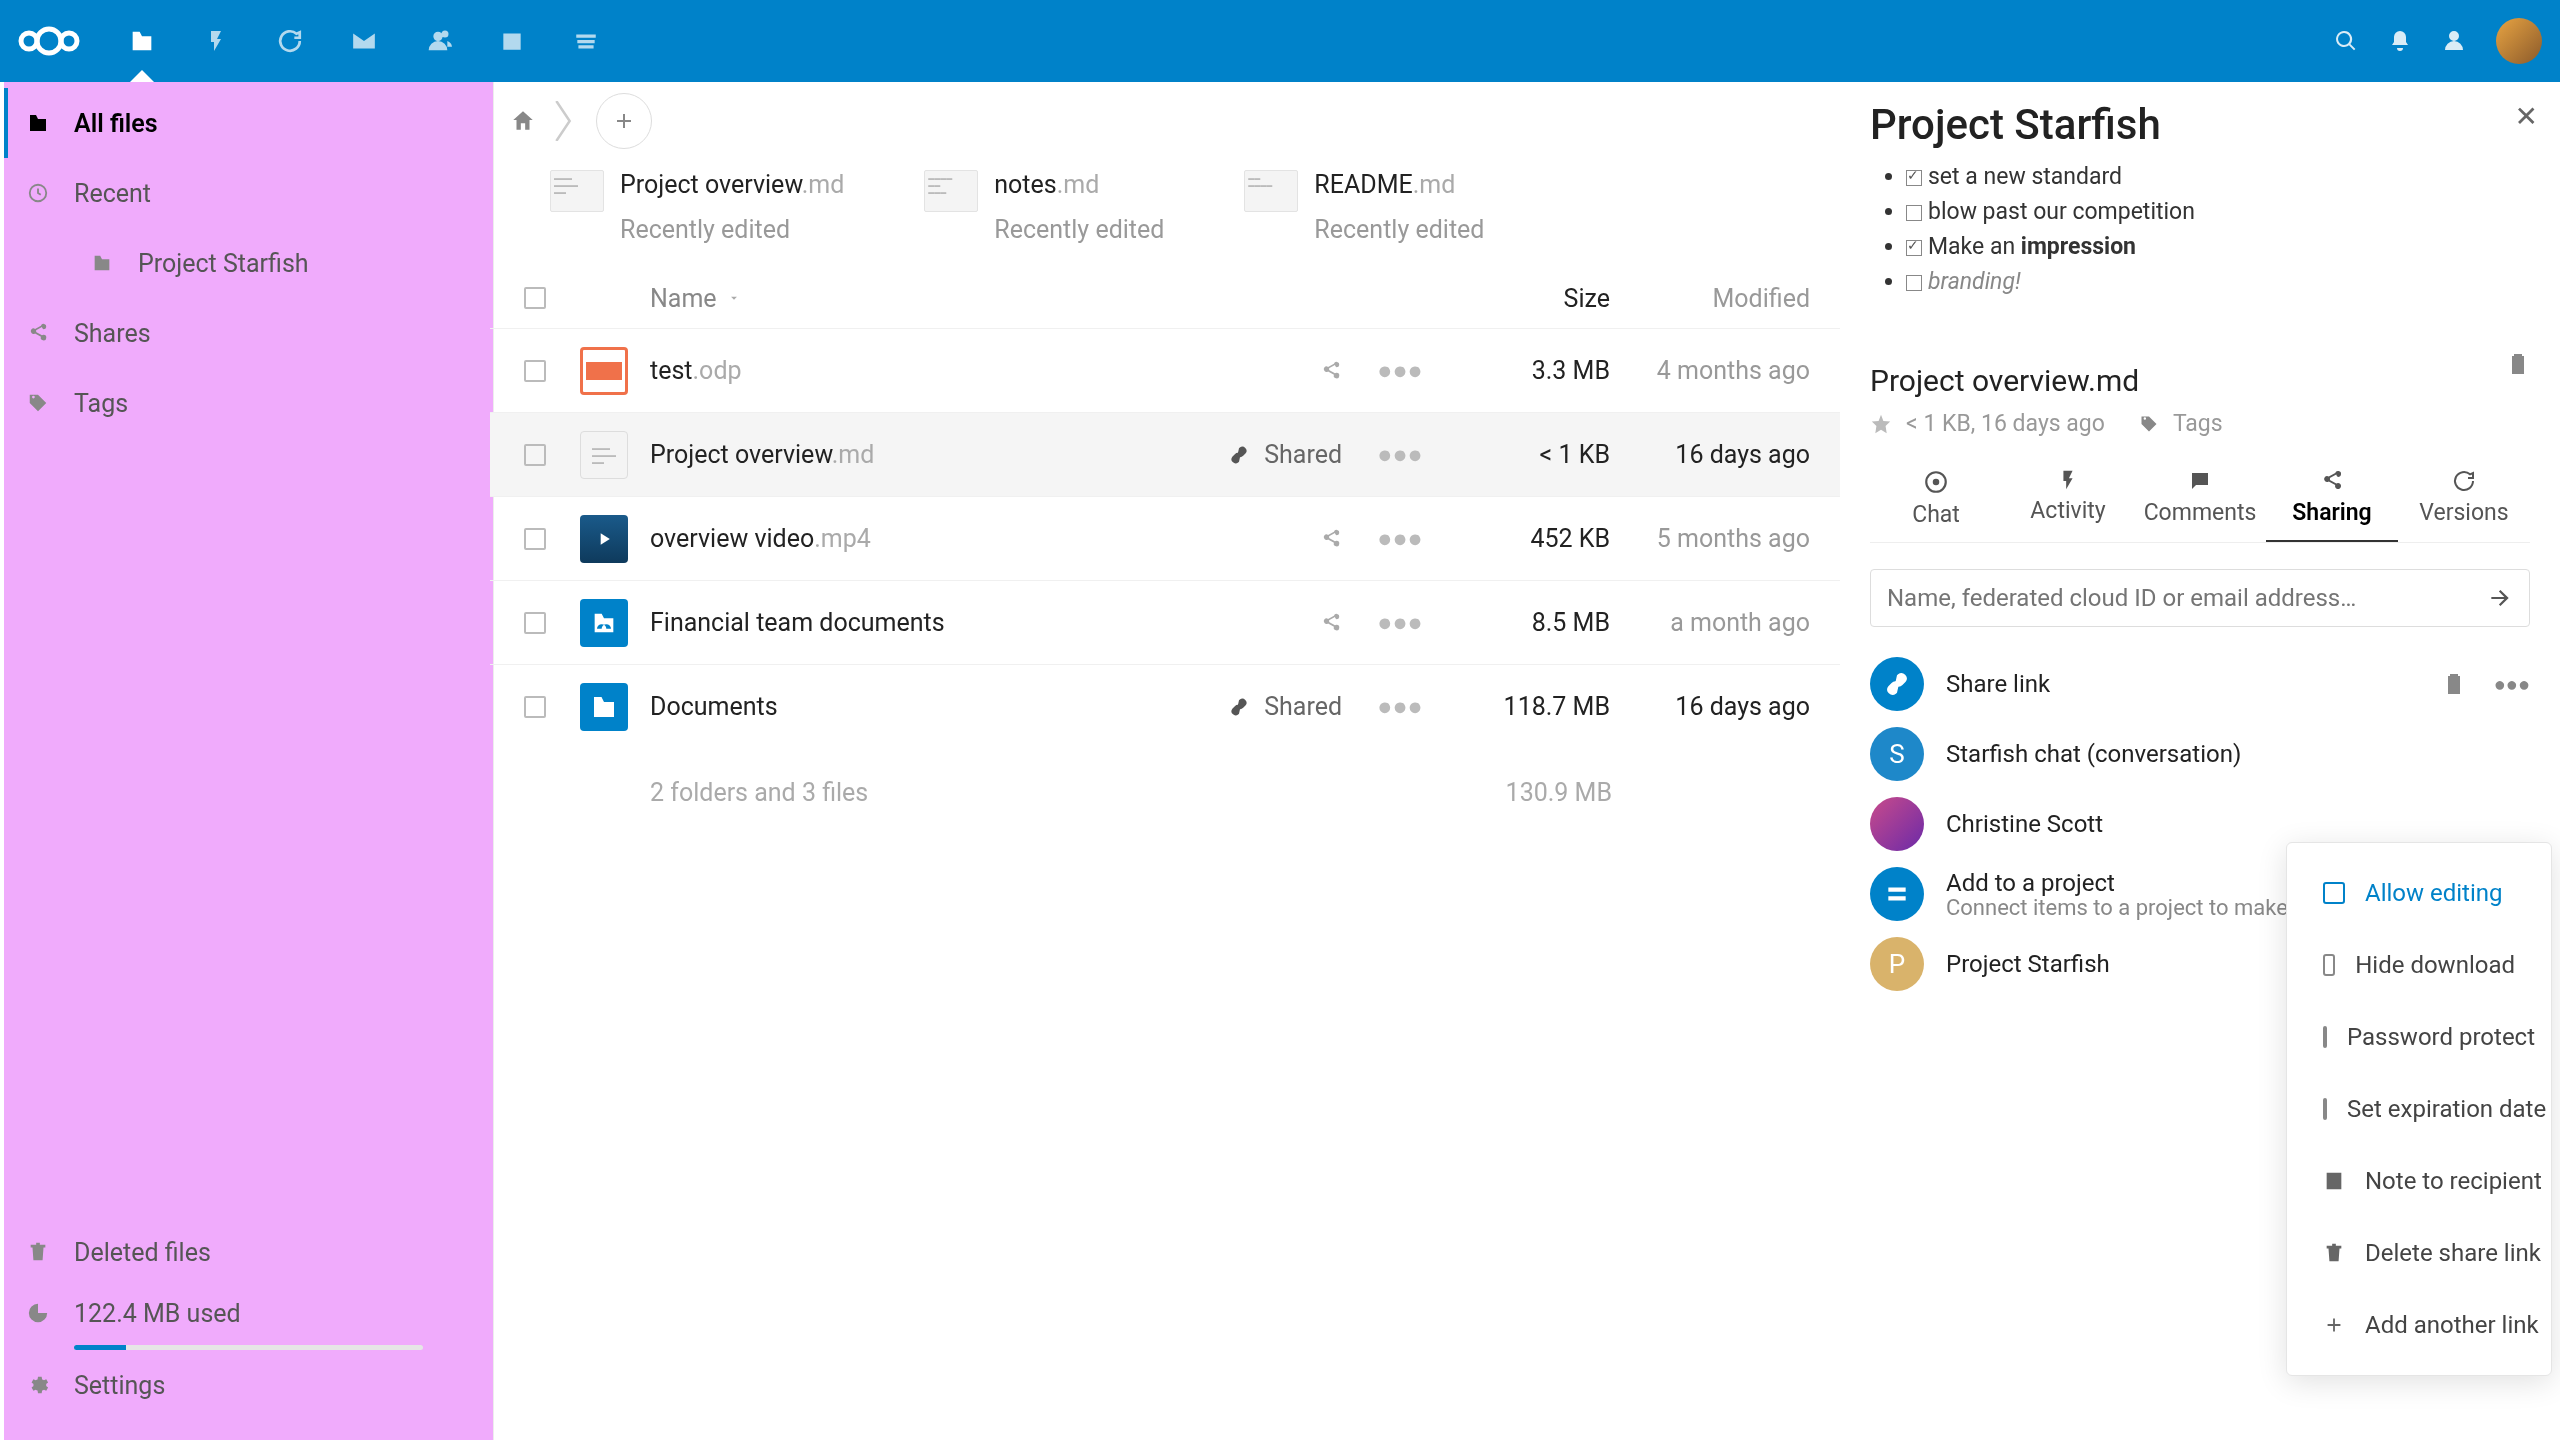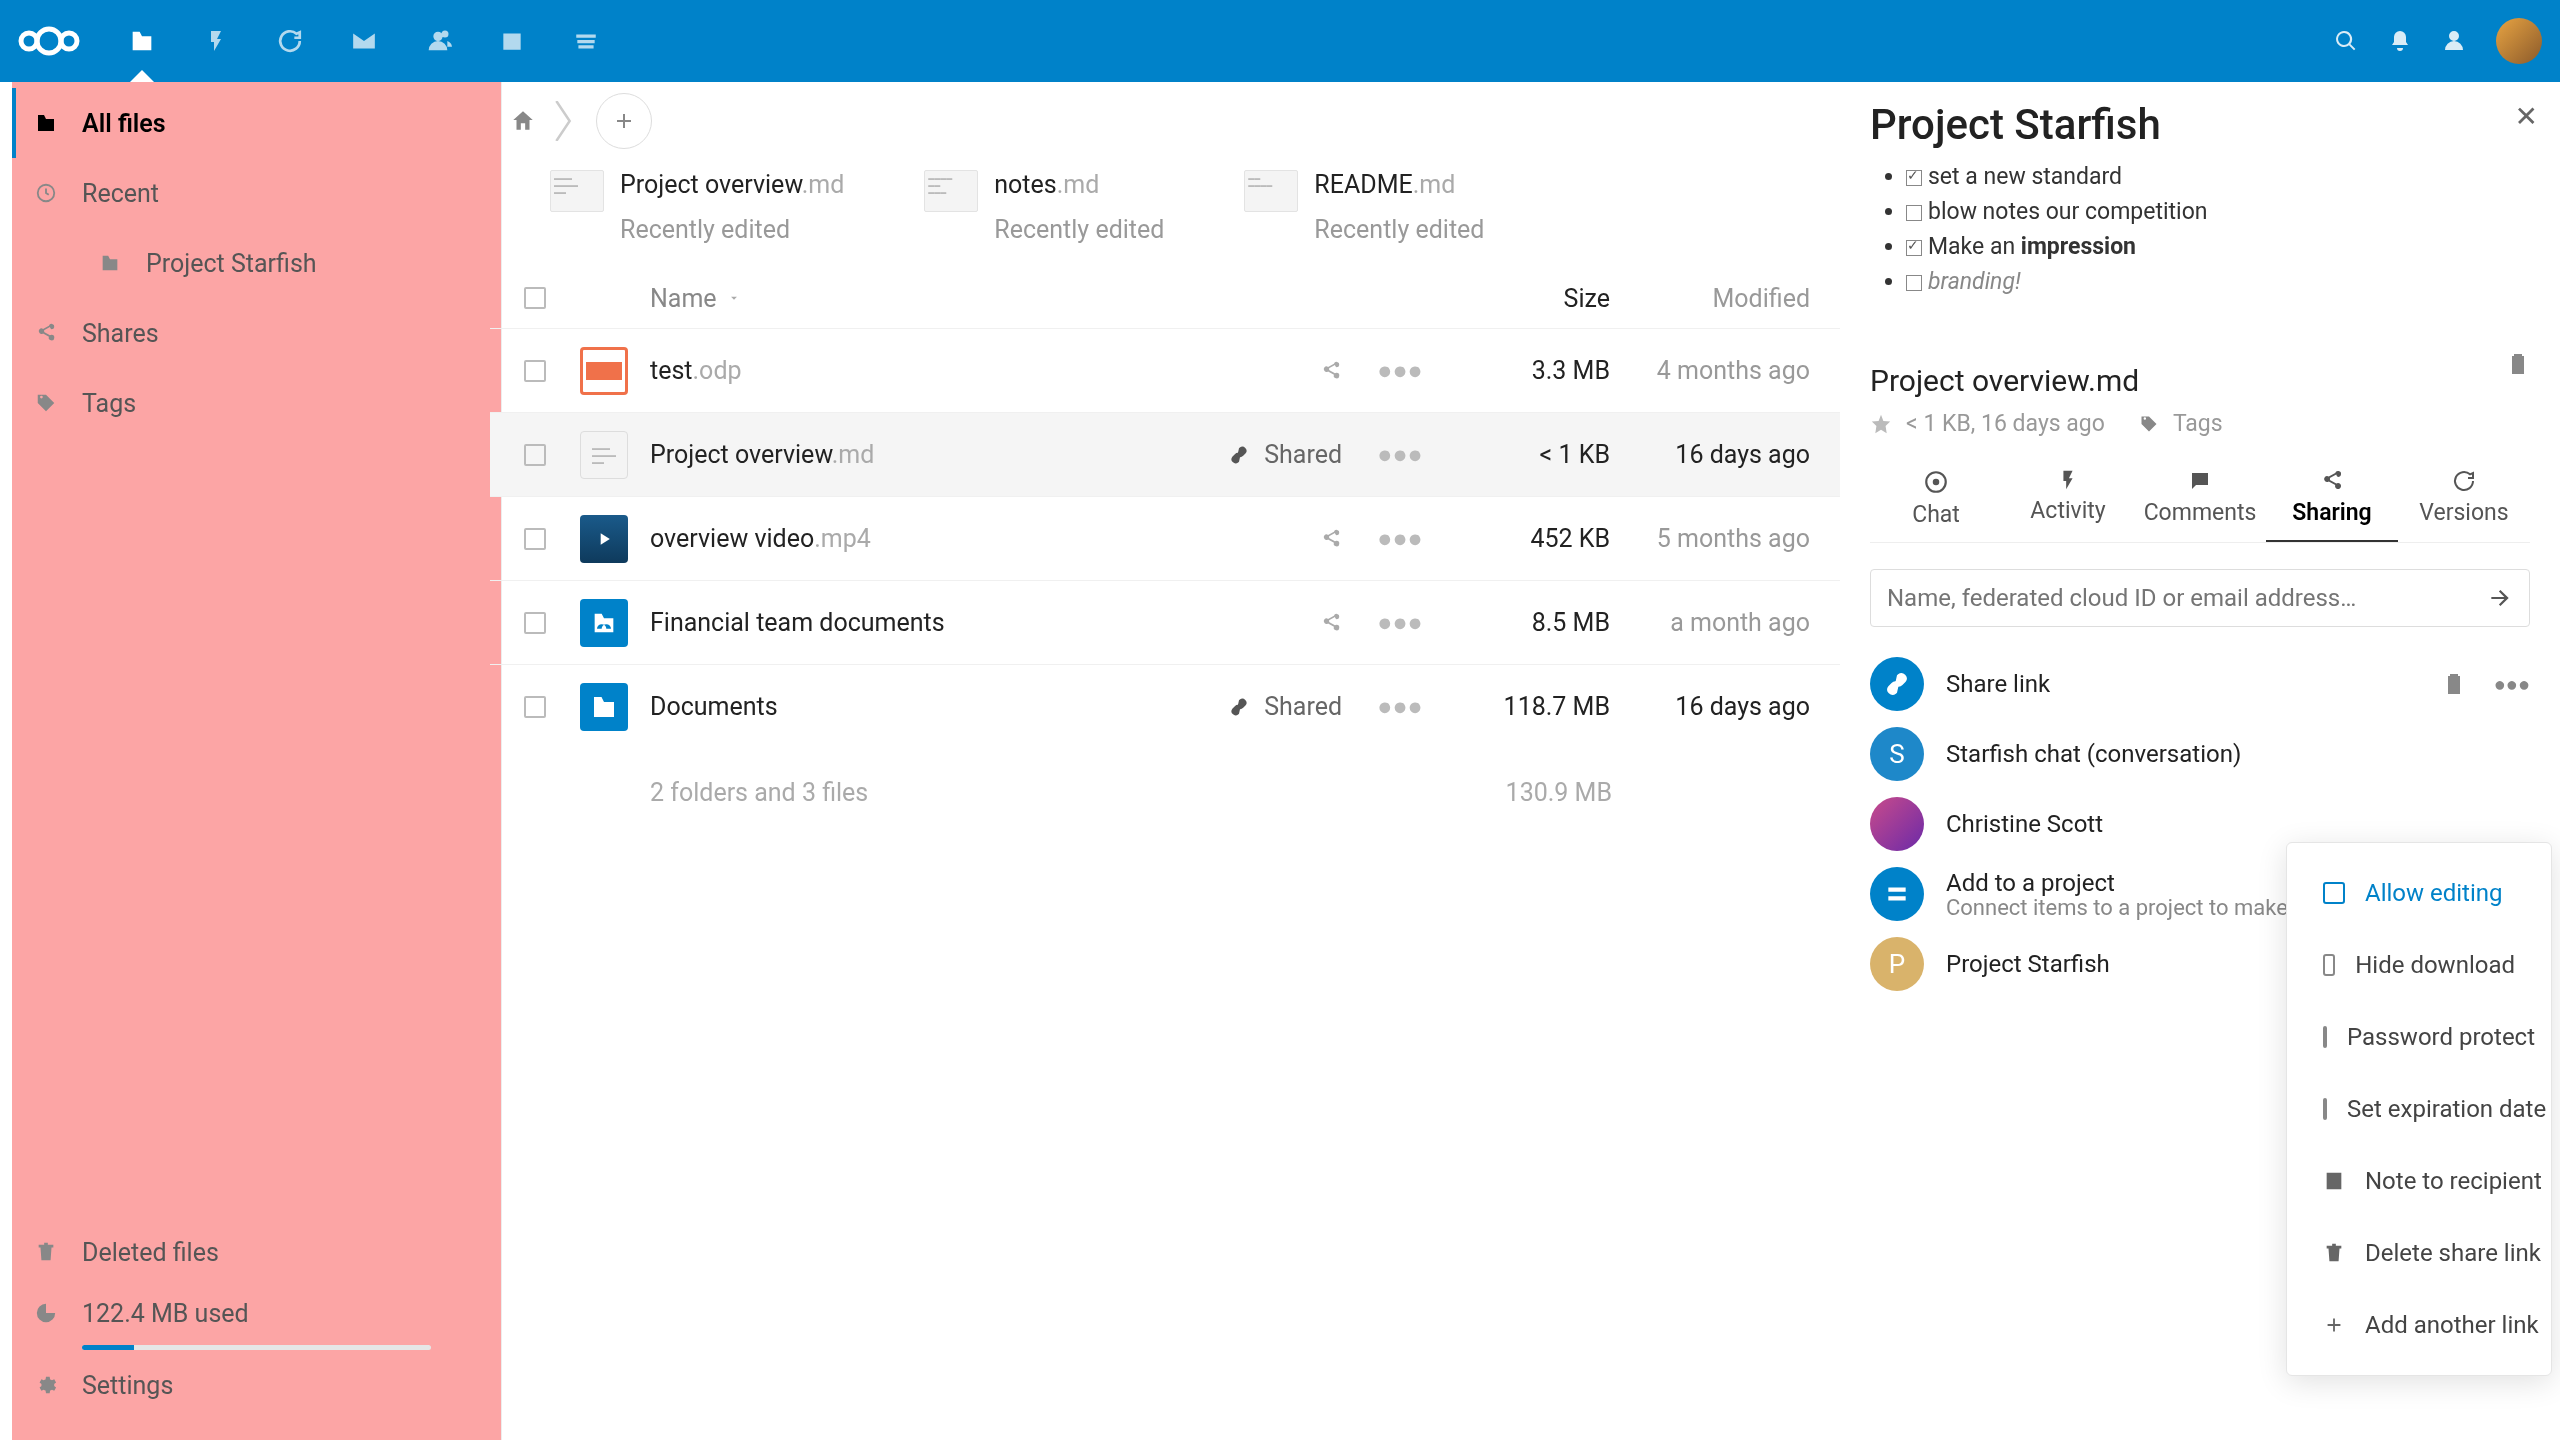--- a/index.html
+++ b/index.html
@@ -11,21 +11,21 @@
 .nav-apps { display:flex; gap:14px; }
 .app-btn { width:60px; height:60px; display:flex; align-items:center; justify-content:center; border-radius:3px; cursor:pointer; position:relative; }
 .app-btn svg { fill:#fff; opacity:.7; }
 .app-btn.active svg { opacity:1; }
 .app-btn.active::after { content:""; position:absolute; bottom:-11px; left:50%; transform:translateX(-50%); border:12px solid transparent; border-bottom-color:#fff; }
 .hdr-right { margin-left:auto; display:flex; align-items:center; gap:30px; }
 .hdr-right svg { fill:#fff; opacity:.85; cursor:pointer; }
 .avatar { width:46px; height:46px; border-radius:50%; background:linear-gradient(135deg,#e8a442,#8b5a2b); }
 
 
-.sidebar { position:absolute; left:12px; top:82px; bottom:0; width:490px; background:#fca5a5; border-right:1px solid #ededed; display:flex; flex-direction:column; padding-top:6px; }
+.sidebar { position:absolute; left:4px; top:82px; bottom:0; width:490px; background:#f0abfc; border-right:1px solid #ededed; display:flex; flex-direction:column; padding-top:6px; }
 .sb-item { display:flex; align-items:center; height:70px; padding:0 20px; cursor:pointer; color:#555; font-size:25px; }
 .sb-item.active { font-weight:600; color:#000; box-shadow:inset 4px 0 0 #0082c9; }
 .sb-item .ic { width:28px; display:flex; justify-content:center; margin-right:22px; }
 .sb-item.indent { padding-left:84px; }
 .sb-foot { margin-top:auto; padding-bottom:20px; }
 .quota-bar { height:5px; background:#e6e6e6; margin:6px 70px 0 70px; border-radius:3px; overflow:hidden; }
 .quota-bar>div{ height:100%; width:15%; background:#0082c9; }
 
 
 .main { position:absolute; left:490px; right:720px; top:82px; bottom:0; overflow:auto; }
@@ -393,21 +393,21 @@
         <span class="ssize">130.9 MB</span>
       </div>
   </div>
 </div>
 
 <div class="panel">
   <div class="p-close">✕</div>
   <div class="p-title">Project Starfish</div>
   <ul class="goals">
     <li><span class="cb chk"></span><span>set a new standard</span></li>
-    <li><span class="cb"></span><span>blow notes our competition</span></li>
+    <li><span class="cb"></span><span>blow past our competition</span></li>
     <li><span class="cb chk"></span><span>Make an </span><b>impression</b></li>
     <li><span class="cb"></span><i style="color:#888">branding!</i></li>
   </ul>
 
   <div style="display:flex;align-items:center;margin-top:34px">
     <div class="p-file">Project overview.md</div>
     <svg width="24" height="24" viewBox="0 0 24 24" fill="#888" style="margin-left:auto">
         <path d="M8 2h8v4H8zM6 4h2v2h8V4h2v18H6z"></path>
       </svg>
   </div>

